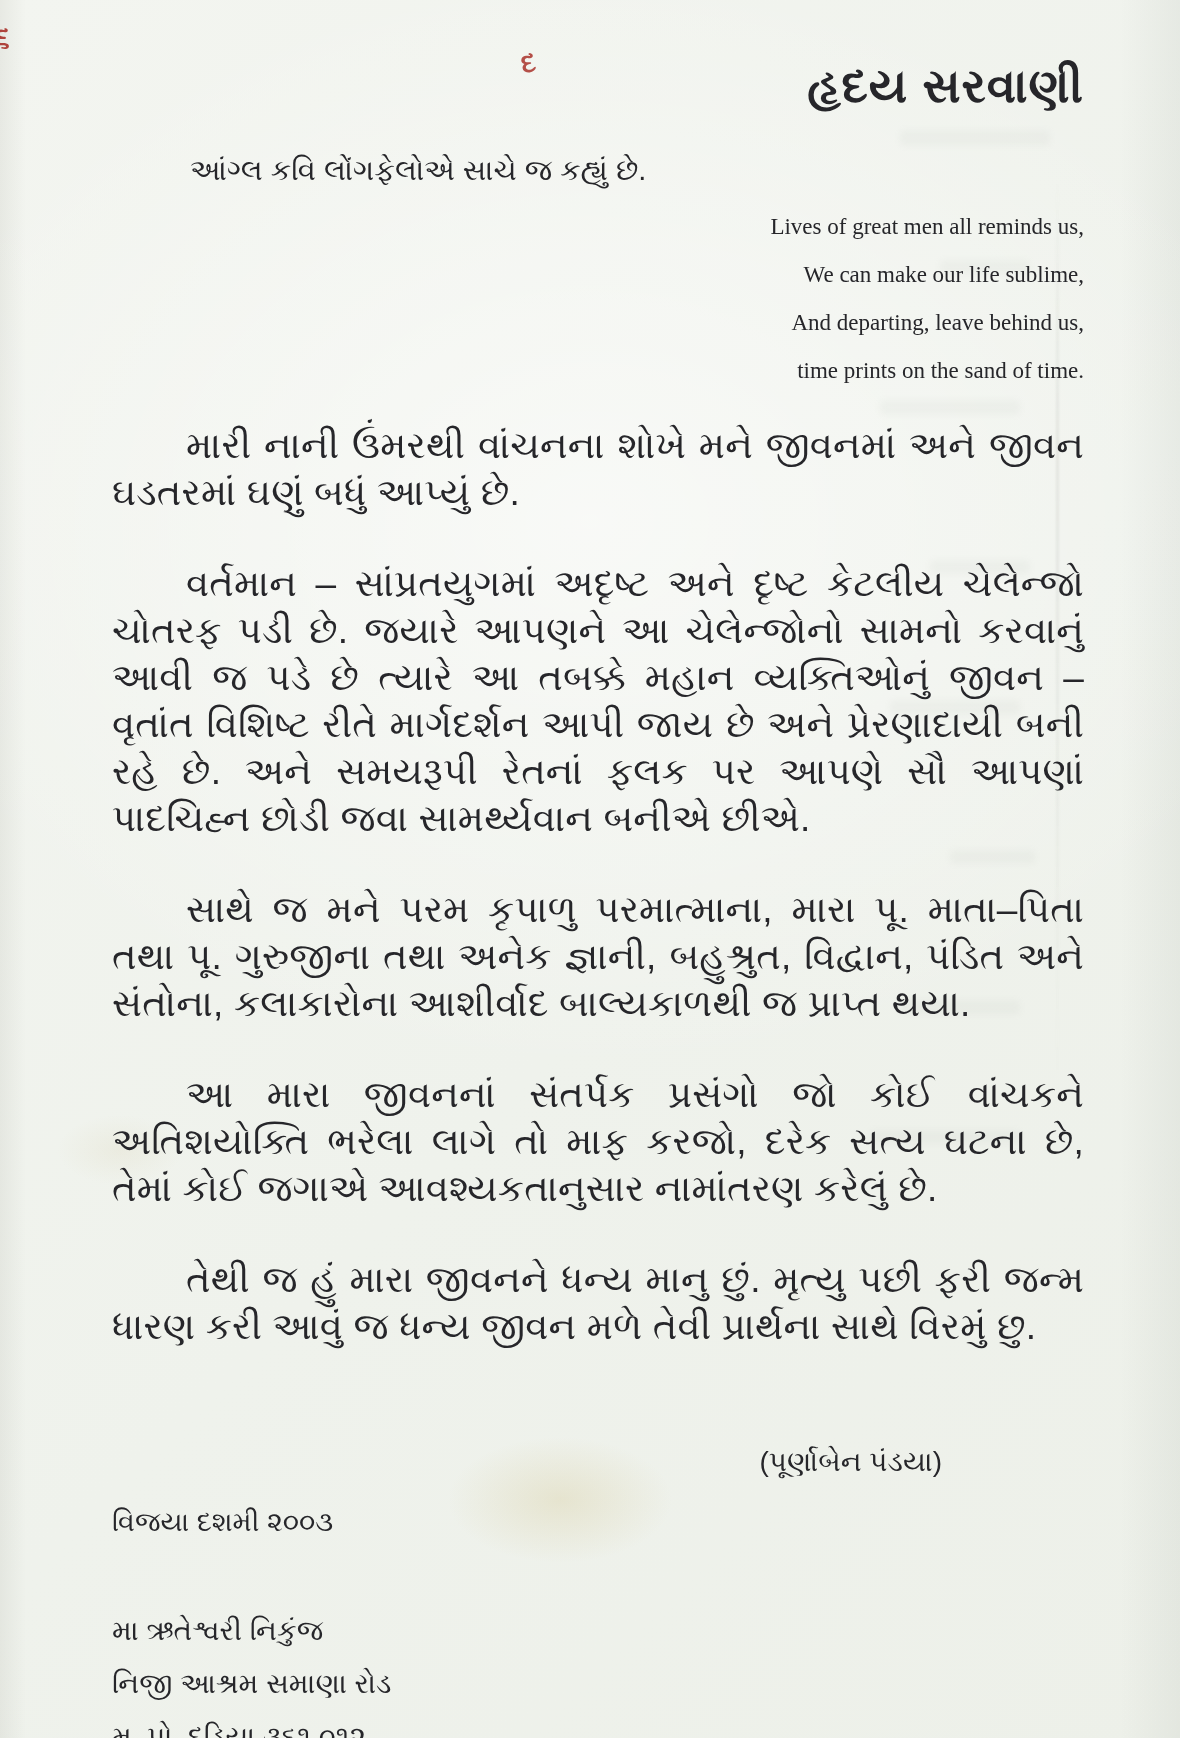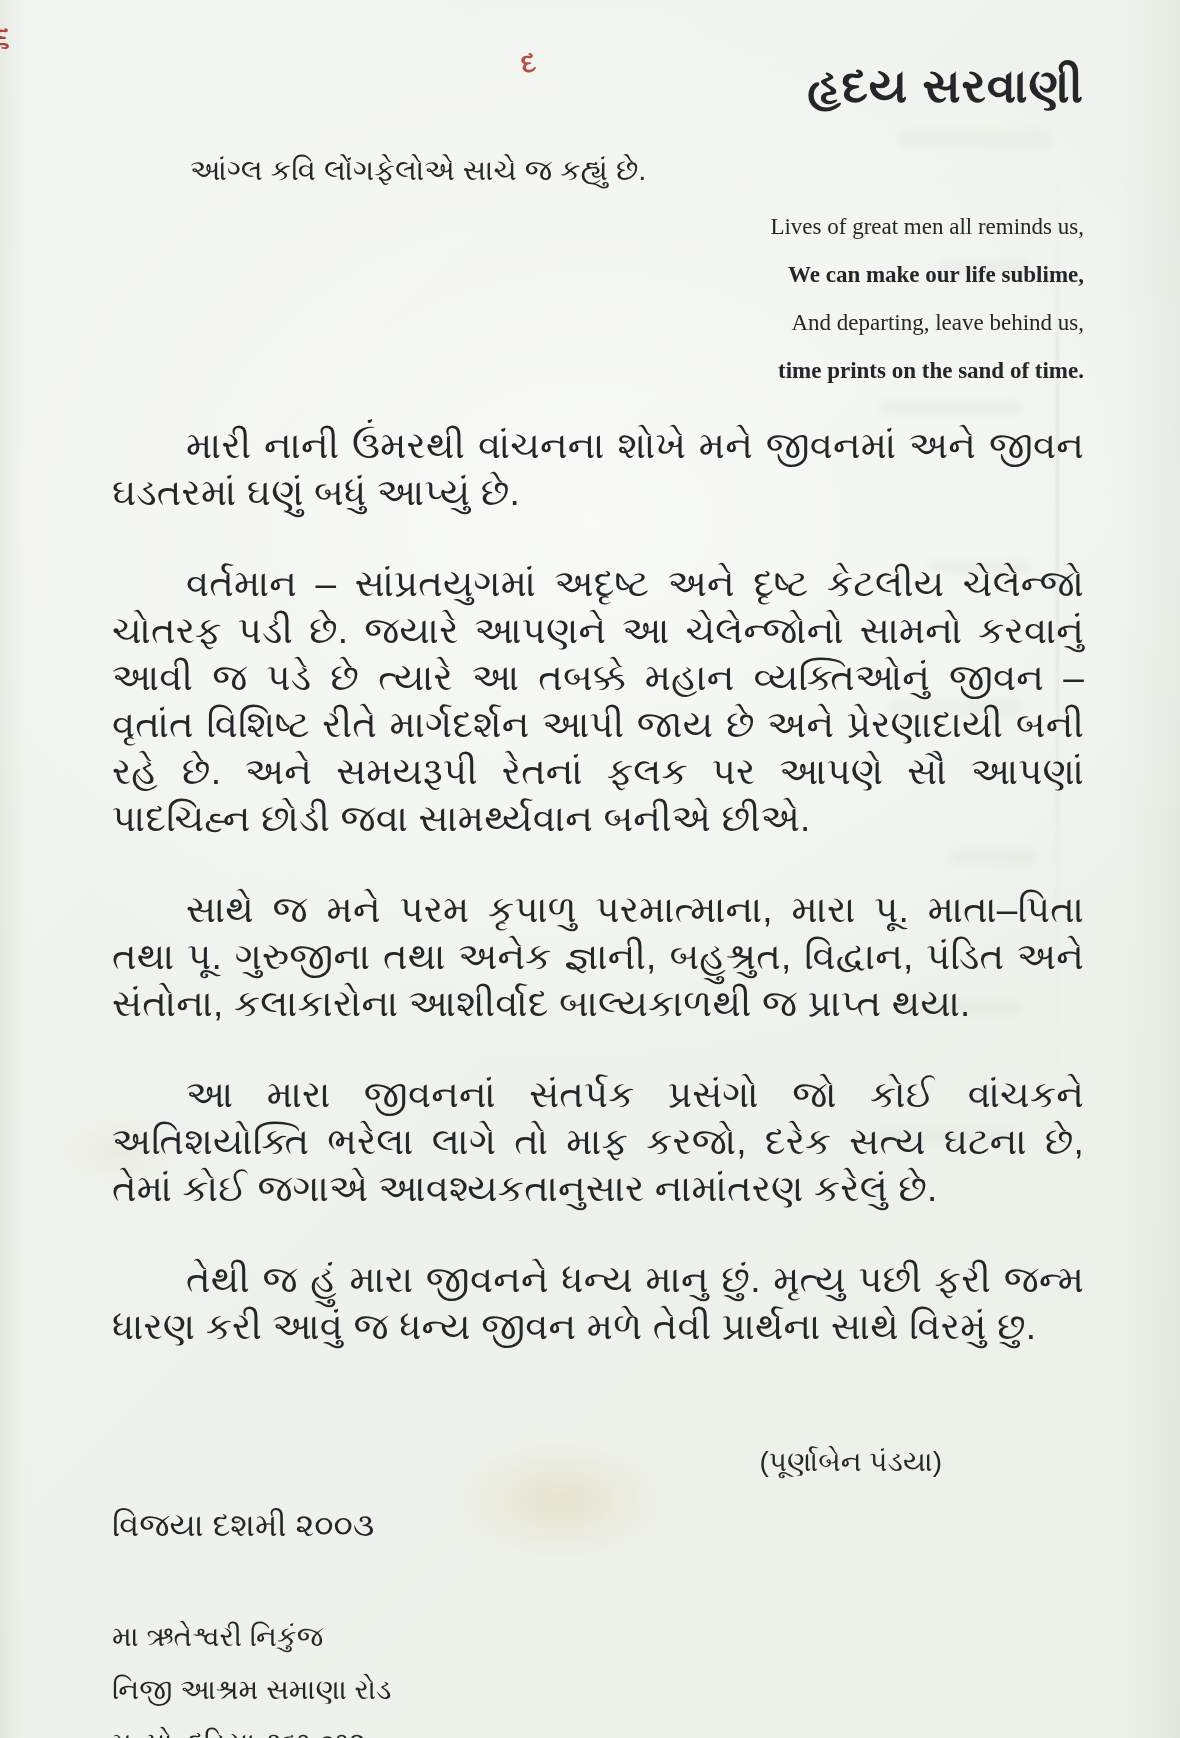--- a/index.html
+++ b/index.html
@@ -36,42 +36,42 @@
     margin:40px 0 0 78px;
     font-size:29px;
   }
   .poem{
     margin:26px 0 4px 72px;
     font-family:"Liberation Serif",serif;
     font-size:23px;
     text-align:right;
   }
   .poem p{margin:0 0 22px 0;}
-  .poem p.indent{padding-left:76px;font-weight:bold;}
+  .poem p.indent{padding-left:76px;}
   .para{
     margin:44px 0 0 0;
     font-size:37px;
     line-height:47px;
     text-align:justify;
     text-indent:74px;
     letter-spacing:.2px;
   }
   .para.first{margin-top:38px;}
   .sig-paren{
     margin-top:96px;
     text-align:right;
     padding-right:142px;
     font-size:28px;
   }
   .date-row{
     margin-top:26px;
     display:flex;
     justify-content:space-between;
     align-items:flex-end;
-    font-size:32px;
+    font-size:27px;
   }
   .date-row .sig-name{padding-right:162px;}
   .address{
     margin-top:78px;
     font-size:28px;
   }
   .address p{margin:0 0 23px 0;line-height:30px;}
   
   .red-mark{position:absolute;color:#a5261f;font-weight:bold;}
   .red-mark.edge{left:-6px;top:20px;font-size:30px;transform:rotate(8deg);opacity:.85;}

